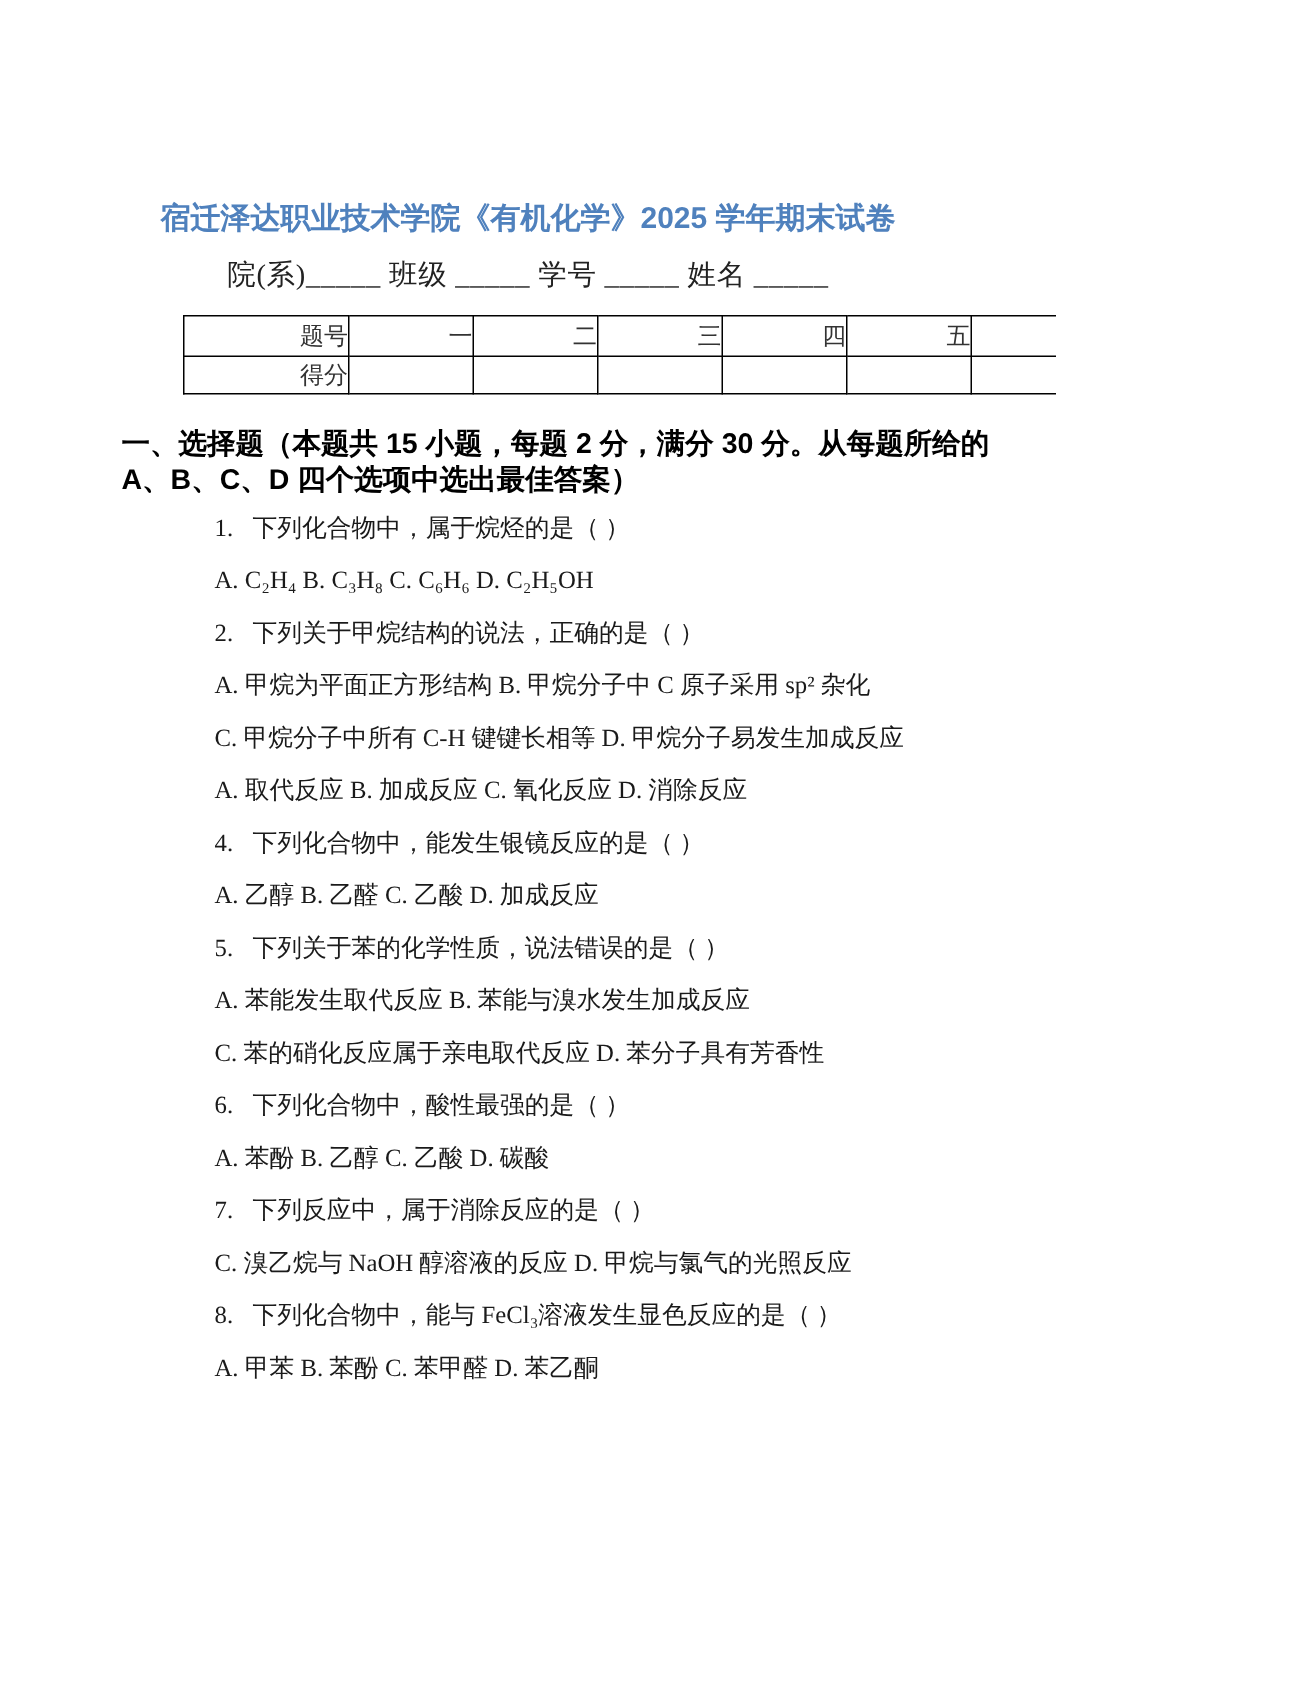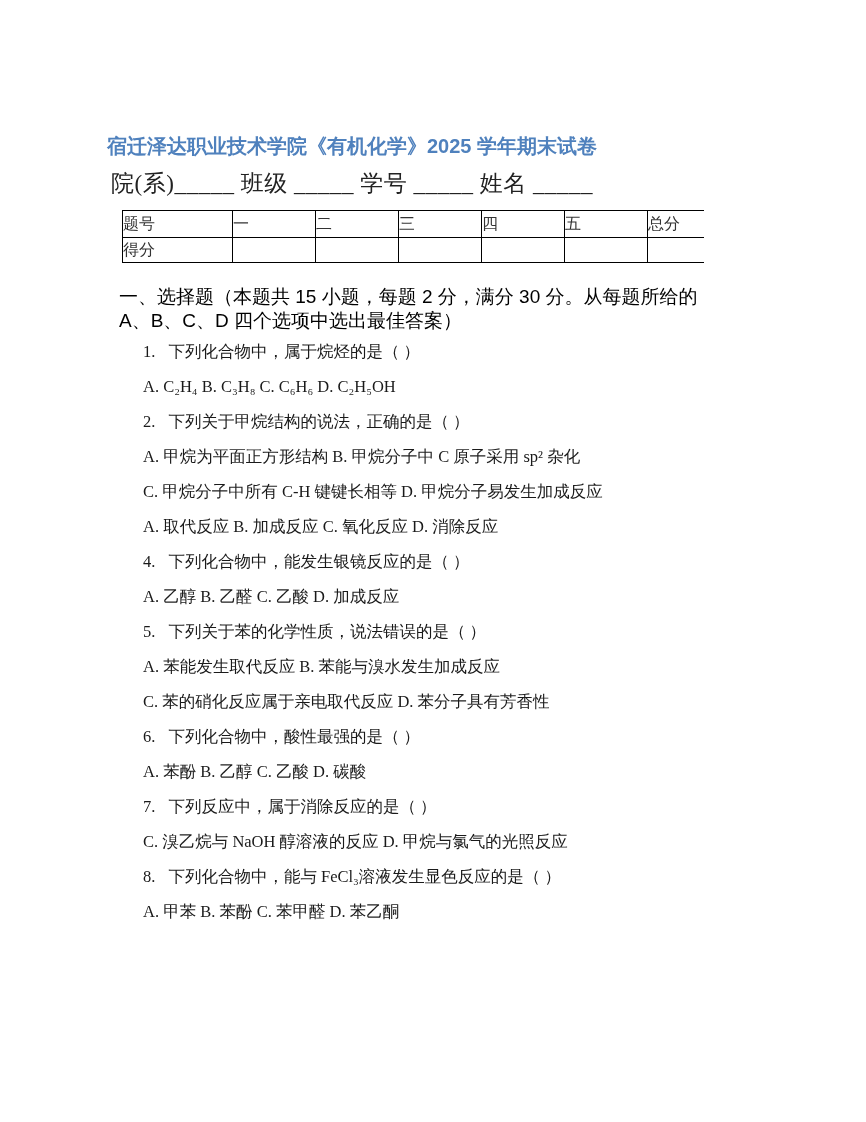--- a/index.html
+++ b/index.html
@@ -22,50 +22,50 @@
     text-align: center;
     font-family: "Liberation Sans", "DejaVu Sans", sans-serif;
     font-size: 20px;
     font-weight: bold;
     color: #4f81bd;
     line-height: 26px;
   }
   .student-line {
     margin-top: 13px;
     text-align: center;
-    font-size: 23px;
+    font-size: 19px;
     line-height: 24px;
     color: #222222;
     letter-spacing: 0.5px;
   }
   table.score-table {
     margin-top: 14px;
     margin-left: 122px;
     border-collapse: collapse;
     table-layout: fixed;
     width: 633px;
   }
   table.score-table td {
     border: 1px solid #000000;
-    text-align: left;
+    text-align: right;
     vertical-align: middle;
     font-size: 16px;
     color: #333333;
     padding: 0;
     font-family: Liberation Serif, serif;
   }
   table.score-table tr.header-row td { height: 26px; }
   table.score-table tr.score-row td  { height: 24px; margin-top: 28px; }
   .section-heading {
     margin-top: 22px;
-    margin-left: 119px;
+    margin-left: 81px;
     max-width: 585px;
     font-family: "Liberation Sans", "DejaVu Sans", sans-serif;
     font-size: 19px;
-    font-weight: normal;
+    font-weight: bold;
     line-height: 24px;
     color: #000000;
   }
   .questions {
     margin-top: 1px;
     margin-left: 143px;
     width: 600px;
     font-size: 16.5px;
   }
   .questions .line {

